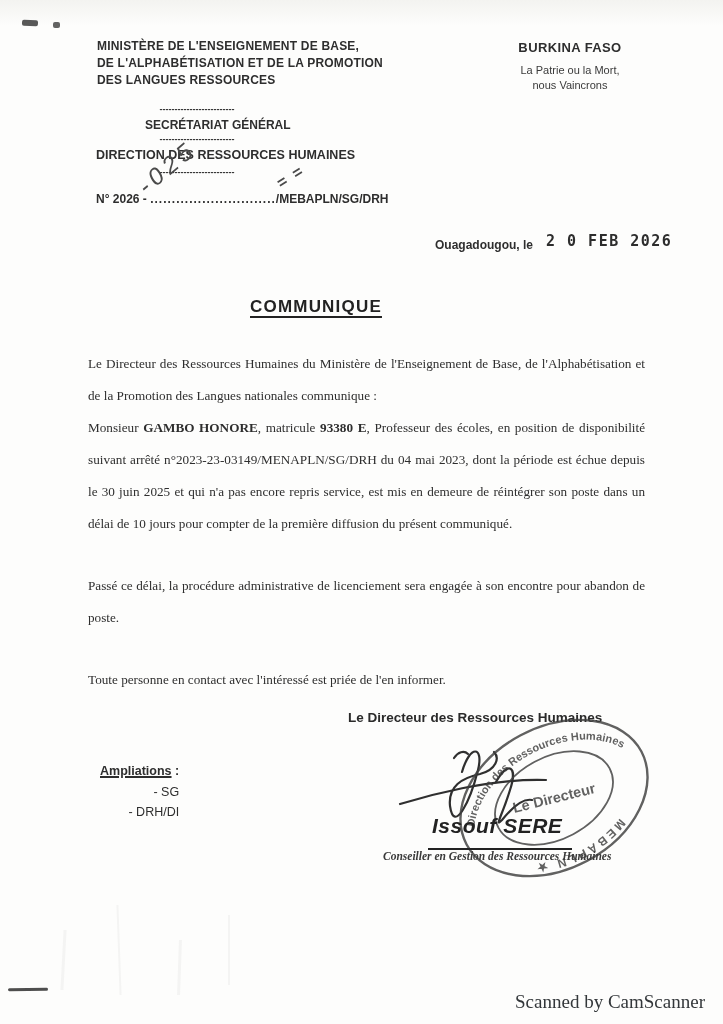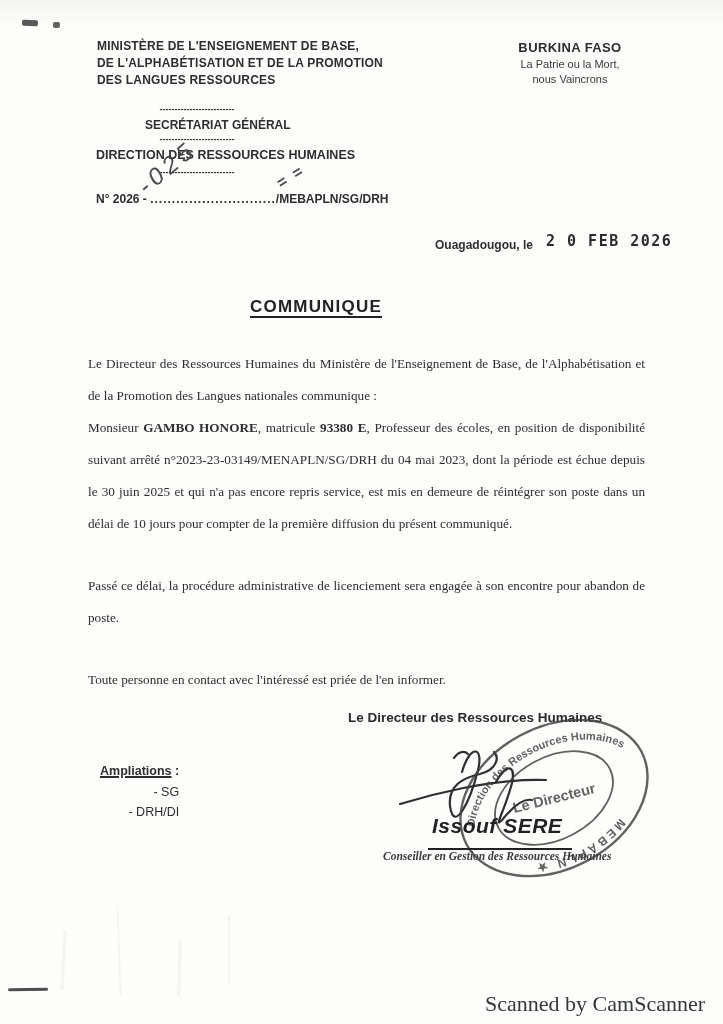--- a/index.html
+++ b/index.html
@@ -12,21 +12,21 @@
   .page{
     position:relative;width:723px;height:1024px;overflow:hidden;
     background:linear-gradient(180deg,#f3f3f0 0px,#fdfdfc 26px,#fdfdfc 100%);
     color:#2b2b2b;
   }
   
   .ministry{position:absolute;left:97px;top:38px;width:320px;
     font-size:12px;font-weight:bold;line-height:17px;color:#2e2e2e;letter-spacing:.2px;}
   .country-block{position:absolute;left:475px;top:40px;width:190px;text-align:center;}
   .country{font-size:13px;font-weight:bold;letter-spacing:.4px;color:#2e2e2e;}
-  .motto{font-size:11px;line-height:15px;color:#3a3a3a;margin-top:2px;}
+  .motto{font-size:11px;line-height:15px;color:#3a3a3a;margin-top:8px;}
   .dotsep{position:absolute;left:152px;width:90px;text-align:center;
     font-size:9px;font-weight:bold;letter-spacing:0;color:#333;white-space:nowrap;overflow:hidden;}
   .sep1{top:104px;} .sep2{top:134px;} .sep3{top:167px;}
   .secretariat{position:absolute;left:145px;top:118px;font-size:12px;font-weight:bold;color:#2e2e2e;}
   .direction{position:absolute;left:96px;top:148px;font-size:12.5px;font-weight:bold;color:#2e2e2e;}
   .refline{position:absolute;left:96px;top:192px;font-size:12px;font-weight:bold;color:#2e2e2e;white-space:nowrap;}
   .refline .dots{font-weight:bold;letter-spacing:1px;}
   .hand-number{position:absolute;left:150px;top:172px;
     font-size:24px;color:#4a4a4a;letter-spacing:5px;
     transform:rotate(-40deg);transform-origin:left bottom;font-style:italic;}
@@ -58,21 +58,21 @@
   .sig-role{position:absolute;left:383px;top:850px;
     font-family:"Liberation Serif", serif;font-style:italic;font-weight:bold;
     font-size:11.5px;color:#3a3a3a;}
   
   .ampliations{position:absolute;left:100px;top:764px;font-size:12.5px;color:#2e2e2e;text-align:right;}
   .ampliations .label{font-weight:bold;}
   .ampliations .label .u{text-decoration:underline;text-decoration-thickness:1.5px;}
   .ampliations ul{list-style:none;margin:4px 0 0 0;padding:0;line-height:20px;}
   
   .camscanner{position:absolute;right:18px;top:991px;
-    font-family:"Liberation Serif", serif;font-size:22px;color:#33373a;}
+    font-family:"Liberation Serif", serif;font-size:19px;color:#33373a;}
   
   .mark{position:absolute;background:#2f2f2f;border-radius:2px;}
   .mark1{left:22px;top:20px;width:16px;height:6px;opacity:.8;transform:rotate(2deg);}
   .mark2{left:53px;top:22px;width:7px;height:6px;opacity:.75;}
   .mark3{left:8px;top:988px;width:40px;height:3px;opacity:.85;transform:rotate(-1deg);}
   .smudge{position:absolute;background:#6a6a6a;opacity:.06;}
   .sm1{left:62px;top:930px;width:3px;height:60px;transform:rotate(3deg);}
   .sm2{left:118px;top:905px;width:2px;height:90px;transform:rotate(-2deg);}
   .sm3{left:178px;top:940px;width:3px;height:55px;transform:rotate(2deg);}
   .sm4{left:228px;top:915px;width:2px;height:70px;}

